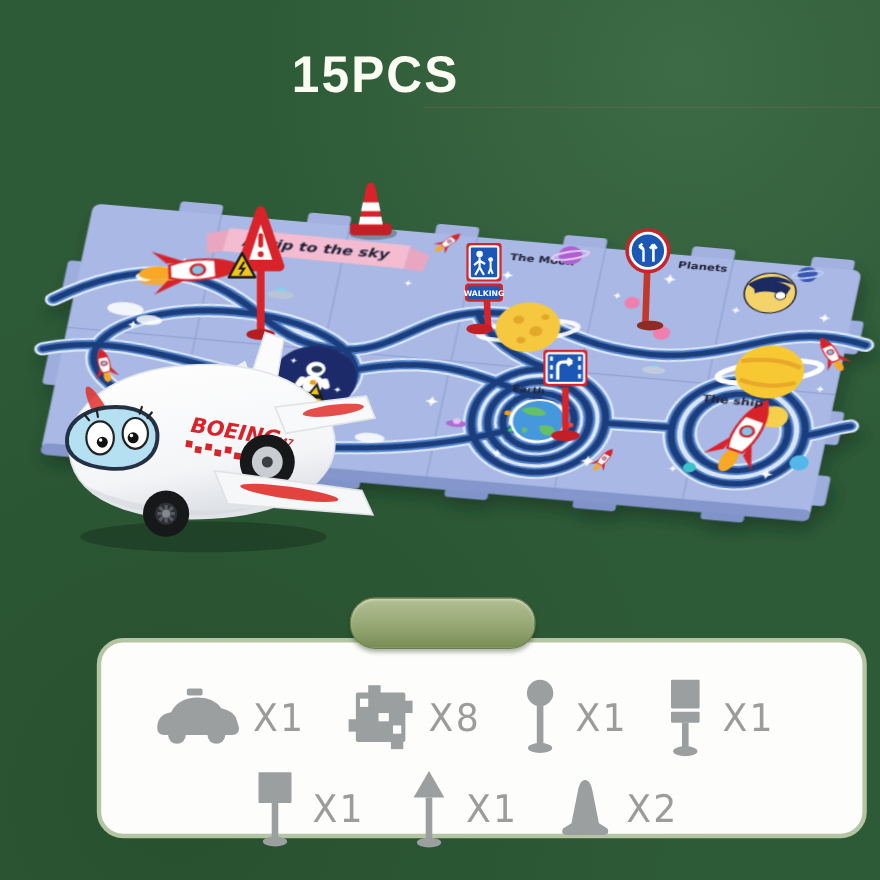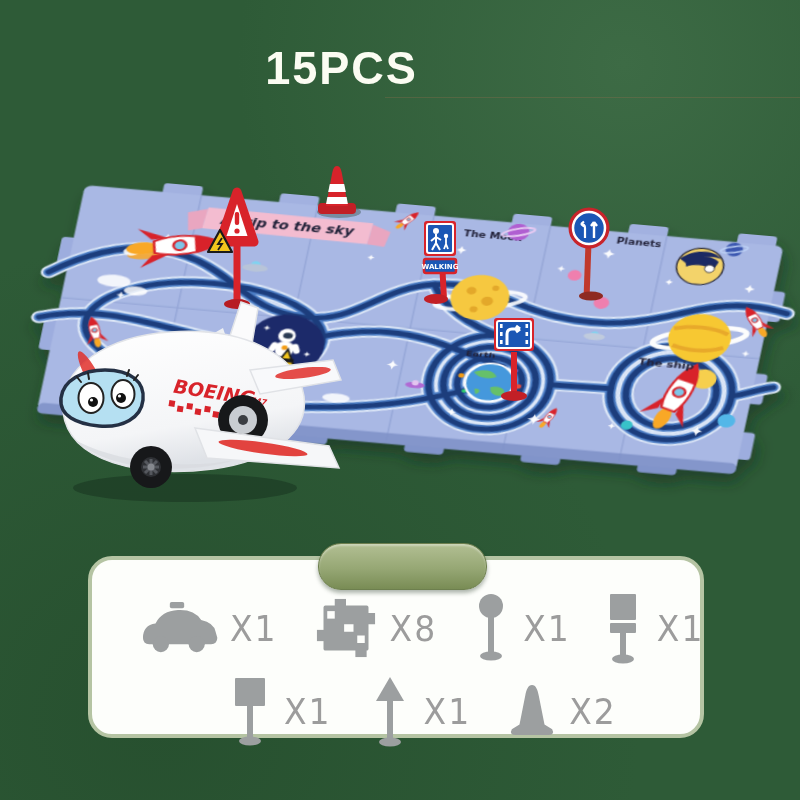--- a/index.html
+++ b/index.html
@@ -19,21 +19,21 @@
     transform:scaleX(.96);
   }
   .scene{position:absolute;left:0;top:0;}
   
   .t1{stroke:#dfe9f8;stroke-width:16;stroke-linecap:round;}
   .t2{stroke:#4d7fc7;stroke-width:11;stroke-linecap:round;}
   .t3{stroke:#1d3d7c;stroke-width:6.5;stroke-linecap:round;}
   .matlabel{font-family:"DejaVu Sans",sans-serif;font-weight:bold;fill:#23233a;}
   
   .panel{
-    position:absolute;left:88px;top:556px;width:616px;height:182px;
+    position:absolute;left:88px;top:580px;width:700px;height:182px;
     background:#fdfefb;border:4px solid #b5c4a3;border-radius:24px;
     box-sizing:border-box;
   }
   .pill{
     position:absolute;left:318px;top:543px;width:167px;height:45px;
     border-radius:23px;
     background:linear-gradient(180deg,#b2bf93 0%,#96a774 55%,#798c55 100%);
     border:1px solid #6d7f4e;
     box-shadow:0 3px 4px rgba(20,40,20,.35), inset 0 2px 2px rgba(255,255,255,.35);
   }

